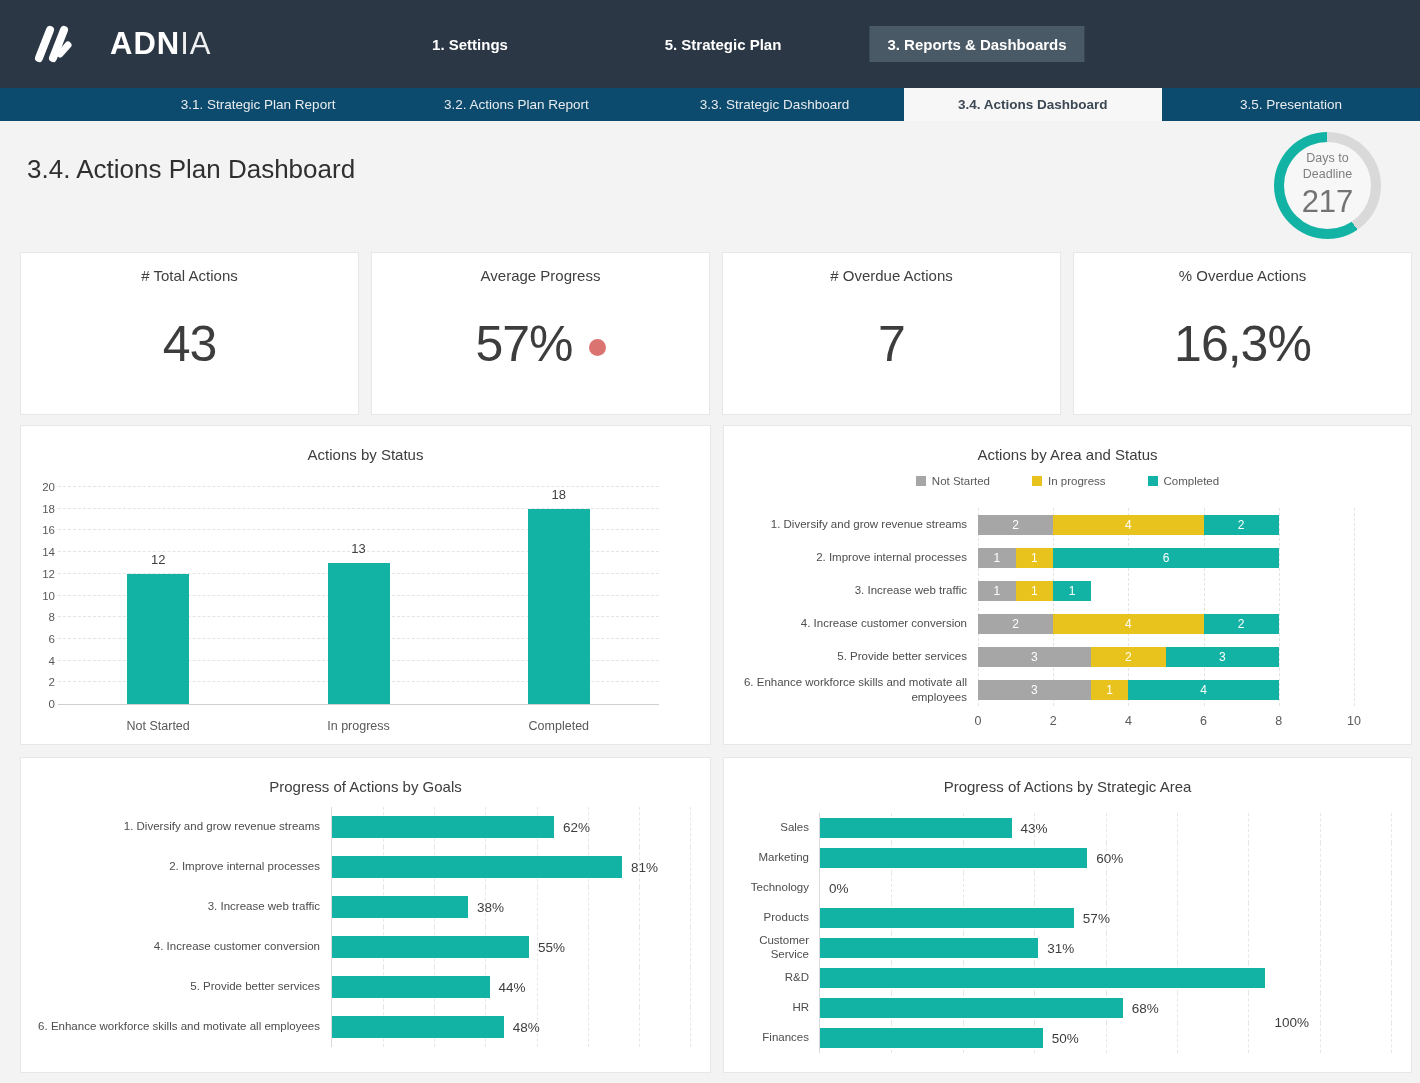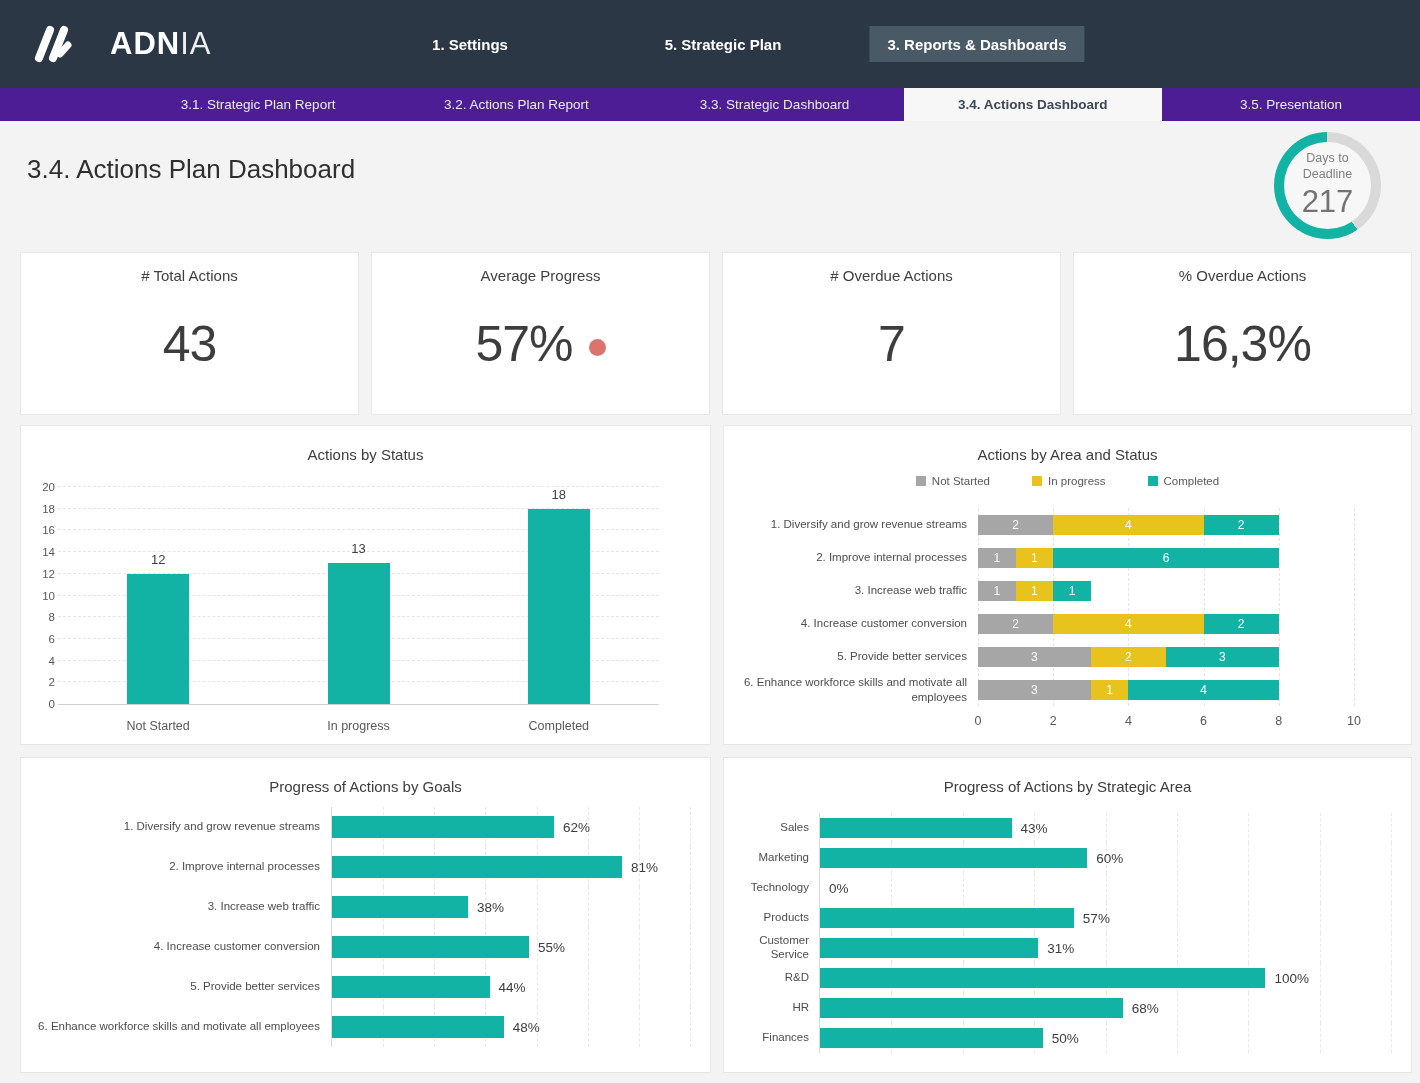--- a/index.html
+++ b/index.html
@@ -18,21 +18,21 @@
   .brand-text { color:#fff; font-size:31px; letter-spacing:1px; }
   .brand-text .b { font-weight:700; }
   .brand-text .l { font-weight:300; opacity:.92; }
   .nav-item { position:absolute; top:0; height:88px; display:flex; align-items:center;
               color:#fff; font-size:15px; font-weight:600; transform:translateX(-50%);
               padding:0 18px; cursor:pointer; white-space:nowrap; }
   .nav-item.n0 { left:470px; }
   .nav-item.n1 { left:723px; }
   .nav-item.n2 { left:977px; height:36px; top:26px; background:#4a5966; }
   
-  .subnav { position:absolute; left:0; top:88px; width:1420px; height:33px; background:#4c1d95;
+  .subnav { position:absolute; left:0; top:88px; width:1420px; height:33px; background:#0c4a6e;
             display:flex; padding-left:129px; }
   .subtab { flex:1; display:flex; align-items:center; justify-content:center;
             color:#e9ecee; font-size:13.5px; font-weight:500; cursor:pointer; white-space:nowrap; }
   .subtab.active { background:#f7f7f7; color:#3c4854; font-weight:600; }
   
   .page-title { position:absolute; left:27px; top:154px; font-size:26px; color:#2f2f2f; font-weight:400; }
   .deadline { position:absolute; left:1274px; top:132px; width:107px; height:107px; border-radius:50%;
               display:flex; align-items:center; justify-content:center; }
   .deadline-inner { width:87px; height:87px; border-radius:50%; background:#f7f7f7;
                     display:flex; flex-direction:column; align-items:center; justify-content:center; }
@@ -482,21 +482,21 @@
             <div class="vline" style="left: 12.5%;"></div>
             <div class="vline" style="left: 25%;"></div>
             <div class="vline" style="left: 37.5%;"></div>
             <div class="vline" style="left: 50%;"></div>
             <div class="vline" style="left: 62.5%;"></div>
             <div class="vline" style="left: 75%;"></div>
             <div class="vline" style="left: 87.5%;"></div>
             <div class="vline" style="left: 100%;"></div>
           </div>
           <div class="hbar" style="width: 78%; background: rgb(18, 179, 164);"></div>
-          <div class="hval" style="left: calc(78% + 9px);">100%</div>
+          <div class="hval" style="left: calc(78% + 9px); margin-top: 44px;">100%</div>
         </div>
       </div>
       <div class="hrow">
         <div class="hlabel">HR</div>
         <div class="htrack">
           <div class="hgrid" style="position: absolute; inset: 0px;">
             <div class="vline" style="left: 12.5%;"></div>
             <div class="vline" style="left: 25%;"></div>
             <div class="vline" style="left: 37.5%;"></div>
             <div class="vline" style="left: 50%;"></div>

